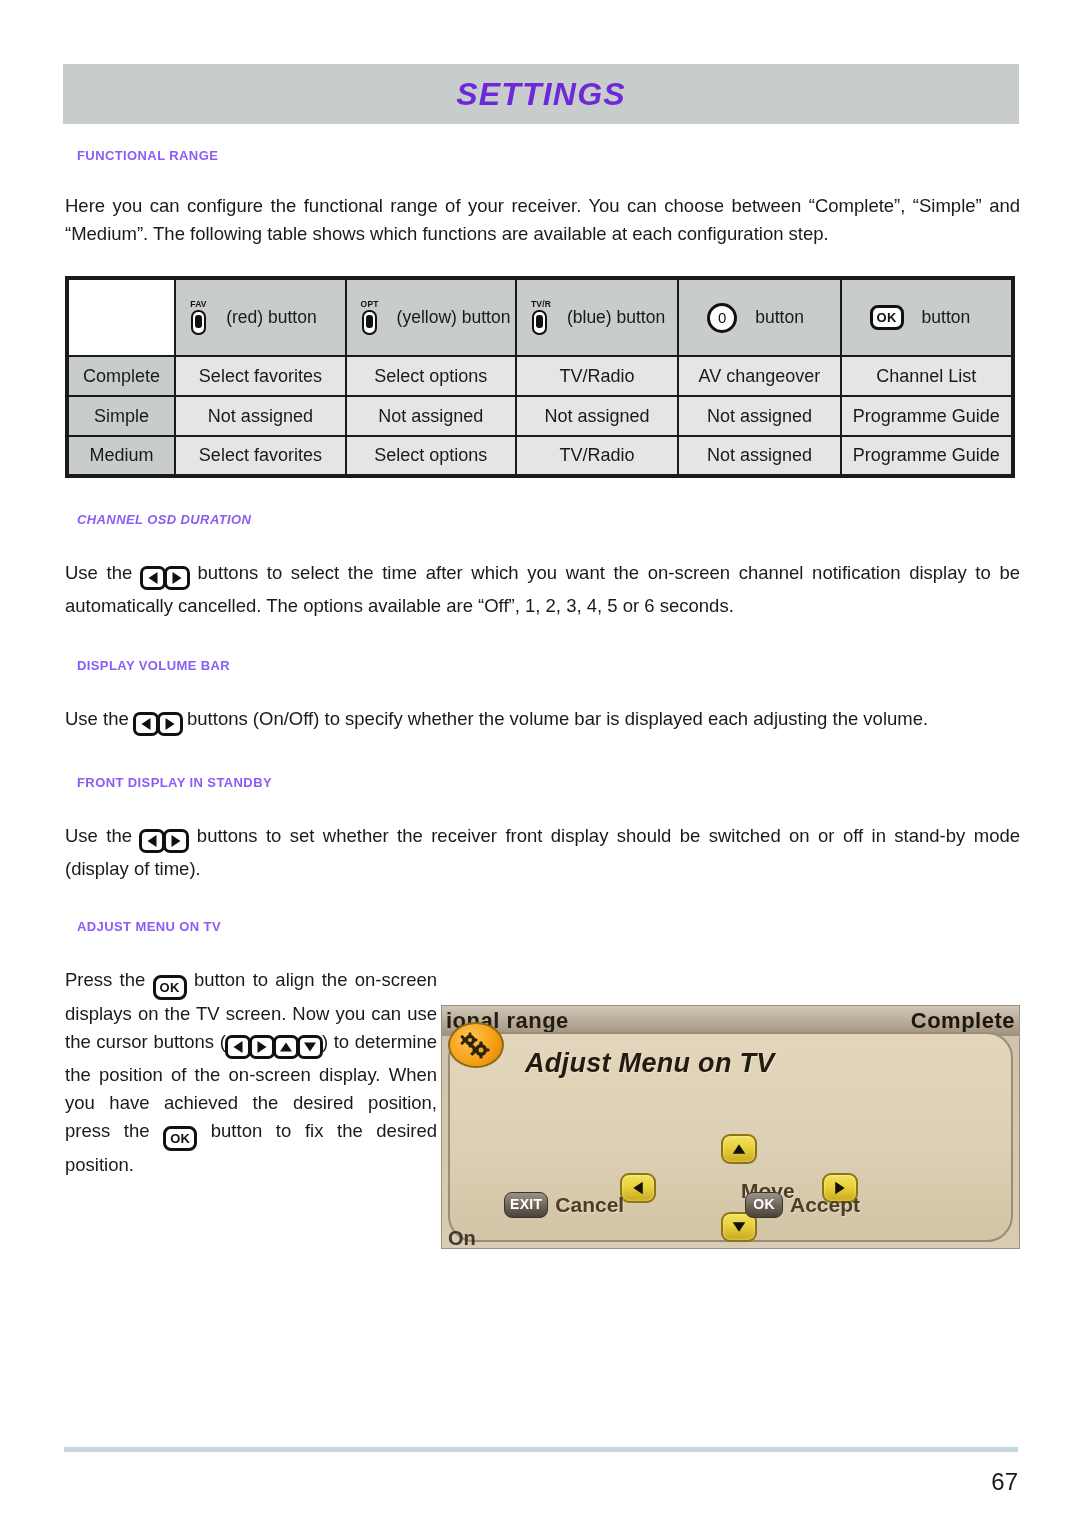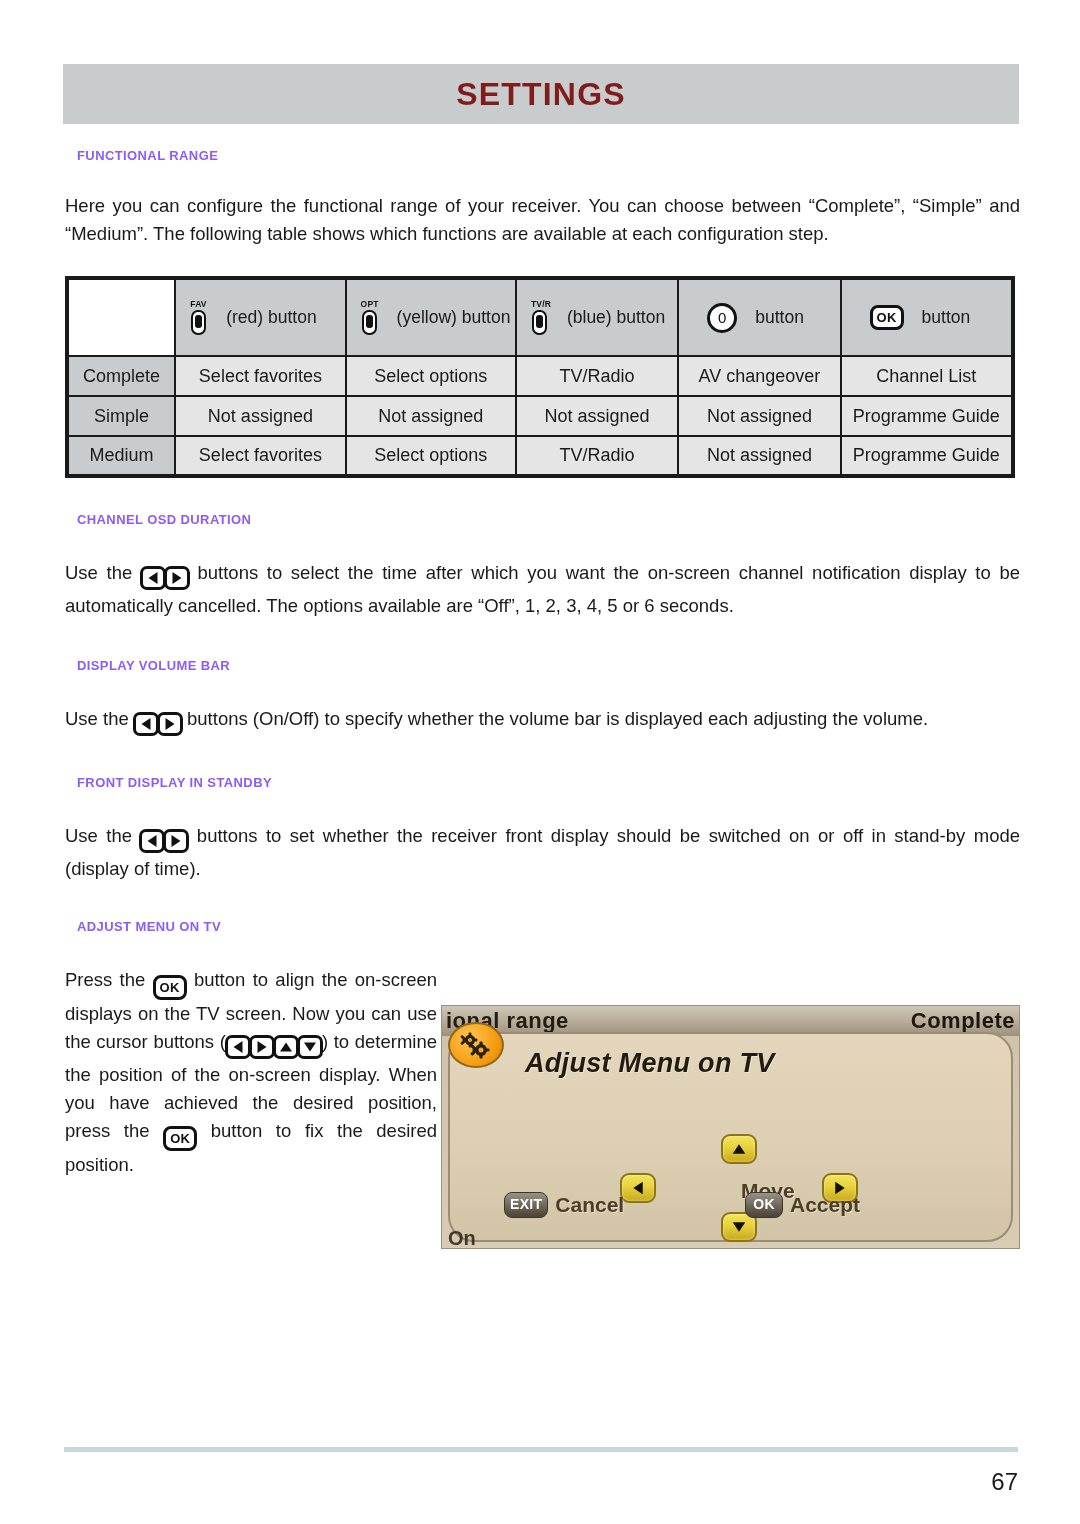--- a/index.html
+++ b/index.html
@@ -20,22 +20,23 @@
   .header-bar {
     position: absolute;
     left: 63px; top: 64px;
     width: 956px; height: 60px;
     background: #c9cccc;
     display: flex; align-items: center; justify-content: center;
   }
   .header-title {
     font-size: 32px; font-weight: bold;
     letter-spacing: 1.2px;
-    color: #7f1d1d;
+    color: #6d28d9;
     font-family: "Liberation Sans", sans-serif;
+    font-style: italic;
   }
 
   
   .content { position: absolute; left: 65px; top: 148px; width: 955px; }
   h2.sec {
     font-size: 13px; font-weight: bold;
     letter-spacing: 0.4px;
     margin: 0 0 0 12px;
     color: #8b5cf6;
   }
@@ -329,21 +330,21 @@
           <td class="rowhdr">Medium</td>
           <td>Select favorites</td>
           <td>Select options</td>
           <td>TV/Radio</td>
           <td>Not assigned</td>
           <td>Programme Guide</td>
         </tr>
       </tbody>
     </table>
 
-    <h2 class="sec" style="margin-top:34px;">CHANNEL OSD DURATION</h2>
+    <h2 class="sec" style="margin-top:34px;font-style:italic;">CHANNEL OSD DURATION</h2>
     <p class="body" style="margin-top:32px;">
       <span>Use the</span>
       <span class="btn-ico"><span class="rsq tight"><span class="tri left"></span></span><span class="rsq tight"><span class="tri right"></span></span></span>
       <span>buttons to select the time after which you want the on-screen channel notification display to be automatically cancelled. The options available are “Off”, 1, 2, 3, 4, 5 or 6 seconds.</span>
     </p>
 
     <h2 class="sec" style="margin-top:38px;">DISPLAY VOLUME BAR</h2>
     <p class="body" style="margin-top:32px;">
       <span>Use the</span>
       <span class="btn-ico"><span class="rsq tight"><span class="tri left"></span></span><span class="rsq tight"><span class="tri right"></span></span></span>

